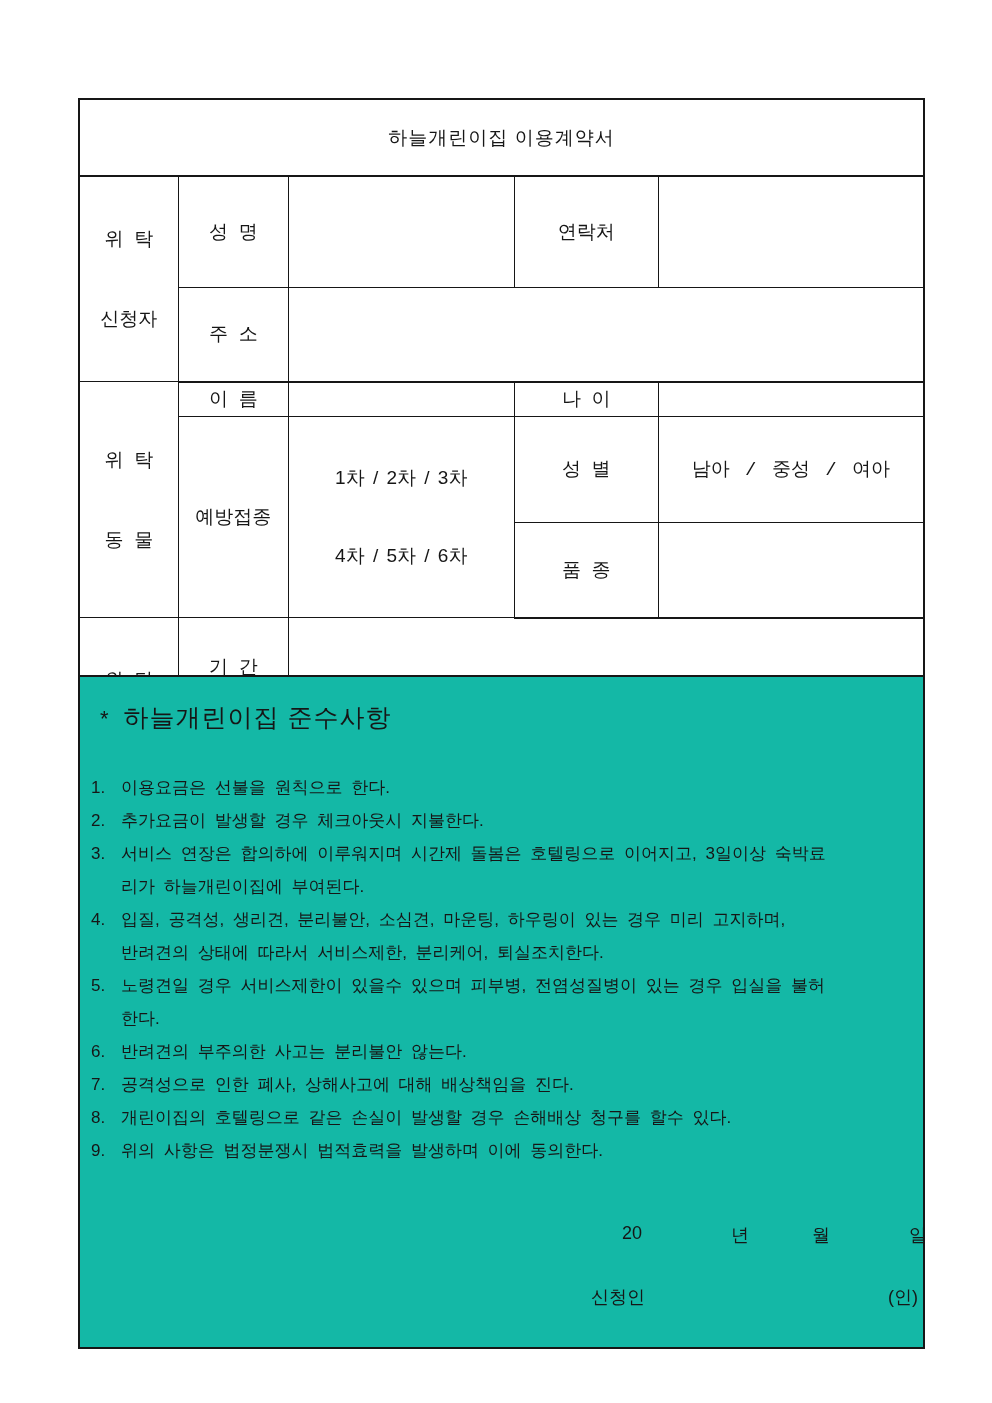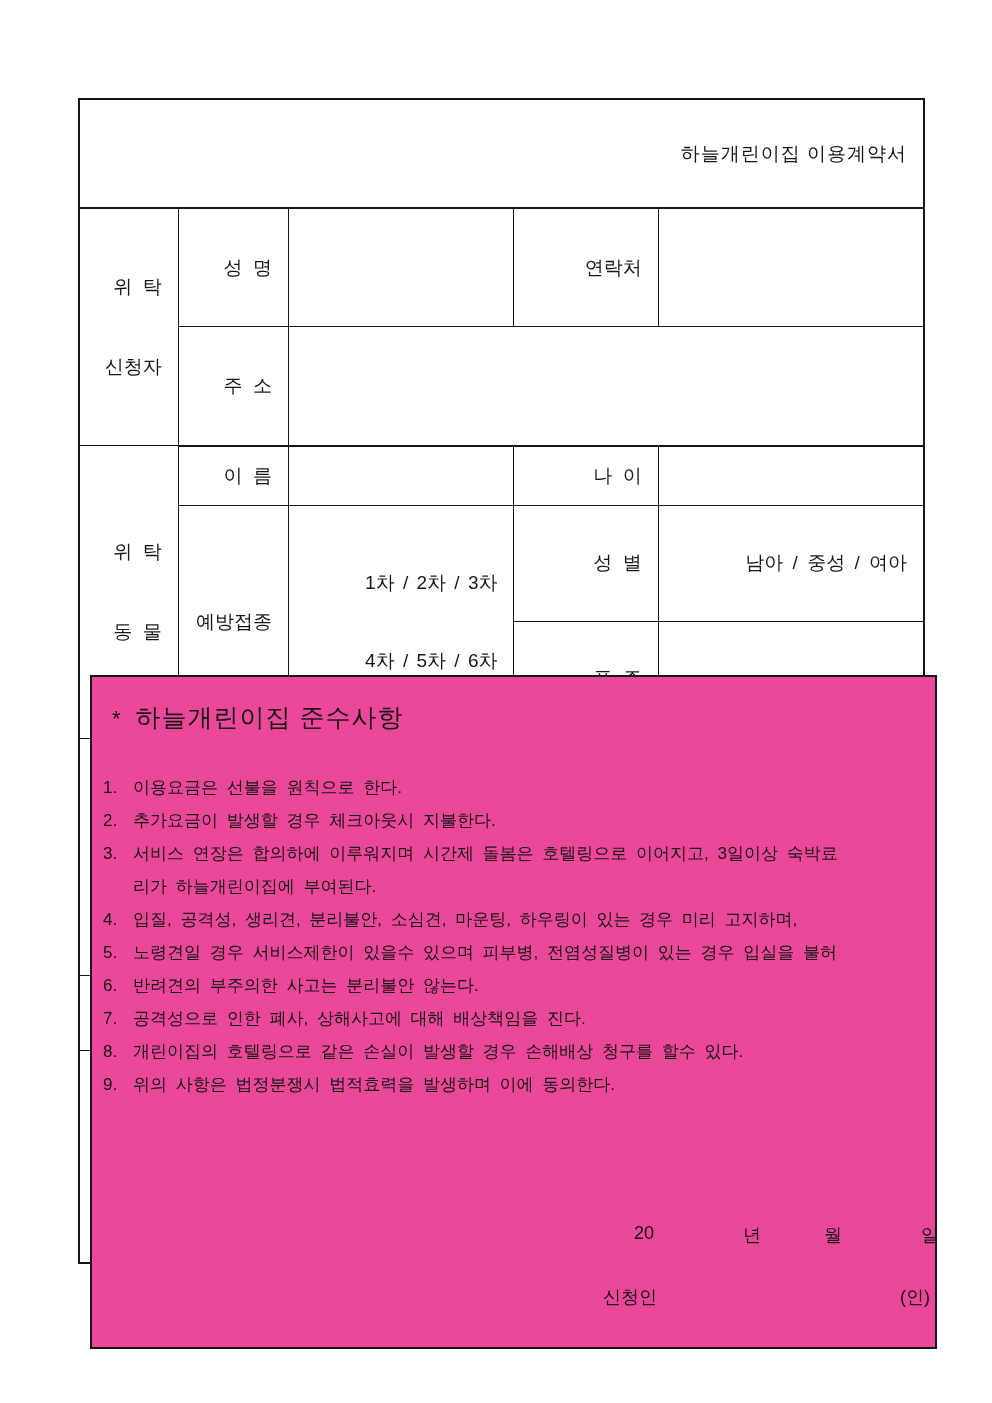--- a/index.html
+++ b/index.html
@@ -8,38 +8,38 @@
     font-family:"Liberation Sans","DejaVu Sans",sans-serif;
     color:#161616;
   }
   
   table.form{
     position:absolute;left:78px;top:98px;width:847px;
     border-collapse:collapse;table-layout:fixed;
   }
   table.form td{
     border:1px solid #161616;
-    vertical-align:middle;text-align:right;
+    vertical-align:middle;text-align:center;
     font-size:19px;white-space:pre-wrap;
-    padding:16px;overflow:hidden;
+    padding:0;overflow:hidden;
   }
   table.form{border:2px solid #161616;}
   td.title-cell{font-size:30px;letter-spacing:1px;height:75px;}
   tr.sec-b td{border-bottom-width:2px;}
   .two-line div{line-height:36px;}
   .blank{background:#fff;}
   .unit-cell{text-align:right;padding-right:14px;font-size:18px;}
   .vaccine-cell div{line-height:34px;font-size:19px;word-spacing:3px;}
-  .options-cell{font-size:17px;word-spacing:4px;}
+  .options-cell{font-size:17px;word-spacing:4px;font-family:Liberation Mono, monospace;}
   .allergy-cell{font-size:20px;height:42px;border-bottom-width:2px;}
   .notes-cell{height:179px;}
   
   .rules-box{
     position:absolute;left:78px;top:675px;width:843px;height:670px;
-    border:2px solid #161616;background:#ec4899;margin-left:12px;
+    border:2px solid #161616;background:#14b8a6;
   }
   .rules-header{
     position:absolute;left:20px;top:24px;font-size:25px;letter-spacing:1px;
   }
   .rules-header .mark{margin-right:14px;font-size:22px;}
   .rules-list{
     position:absolute;left:0;top:94px;width:100%;
   }
   .rline{
     display:flex;align-items:flex-start;
@@ -157,22 +157,30 @@
     </div>
     <div class="rline">
       <span class="rnum"></span>
       <span class="rtxt">리가 하늘개린이집에 부여된다.</span>
     </div>
     <div class="rline">
       <span class="rnum">4.</span>
       <span class="rtxt">입질, 공격성, 생리견, 분리불안, 소심견, 마운팅, 하우링이 있는 경우 미리 고지하며,</span>
     </div>
     <div class="rline">
+      <span class="rnum"></span>
+      <span class="rtxt">반려견의 상태에 따라서 서비스제한, 분리케어, 퇴실조치한다.</span>
+    </div>
+    <div class="rline">
       <span class="rnum">5.</span>
       <span class="rtxt">노령견일 경우 서비스제한이 있을수 있으며 피부병, 전염성질병이 있는 경우 입실을 불허</span>
+    </div>
+    <div class="rline">
+      <span class="rnum"></span>
+      <span class="rtxt">한다.</span>
     </div>
     <div class="rline">
       <span class="rnum">6.</span>
       <span class="rtxt">반려견의 부주의한 사고는 분리불안 않는다.</span>
     </div>
     <div class="rline">
       <span class="rnum">7.</span>
       <span class="rtxt">공격성으로 인한 폐사, 상해사고에 대해 배상책임을 진다.</span>
     </div>
     <div class="rline">

